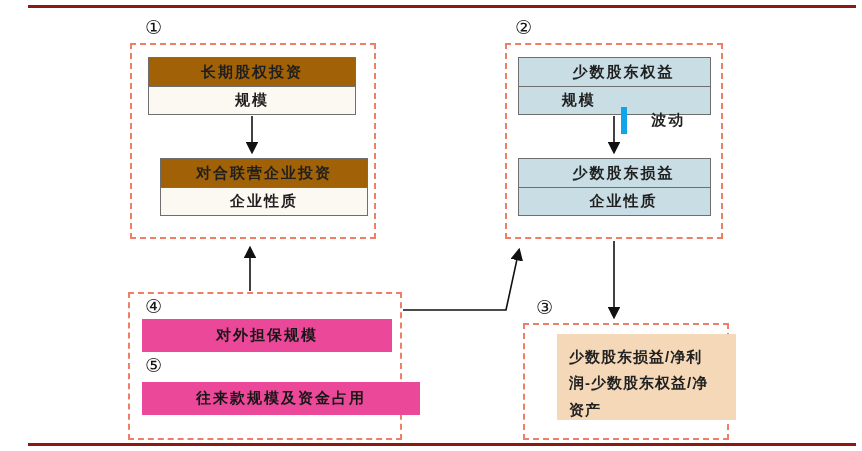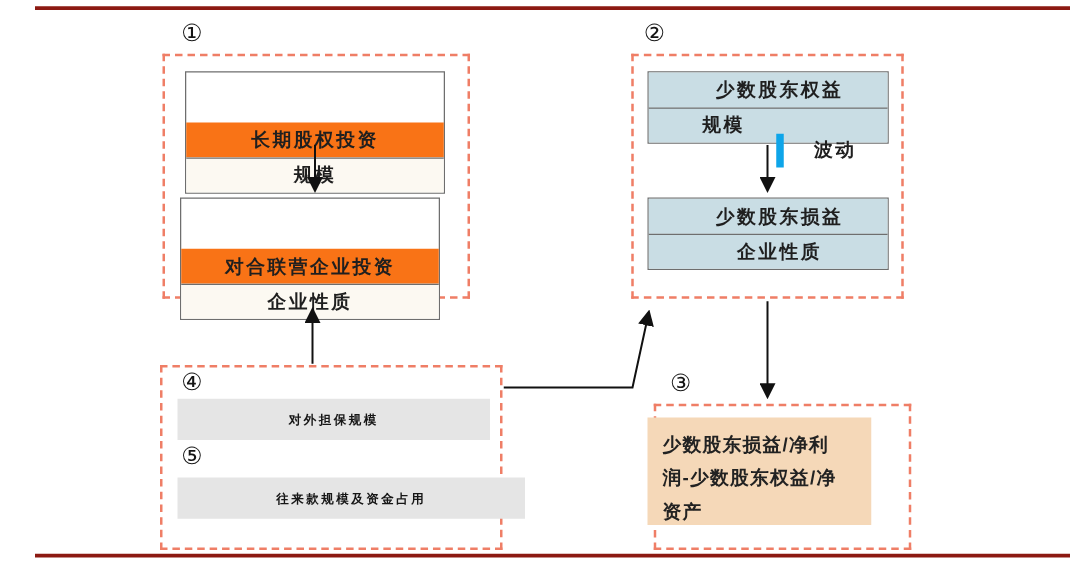--- a/index.html
+++ b/index.html
@@ -15,27 +15,27 @@
   .badge { position: absolute; font-size: 19px; line-height: 1; color: #141414; }
 
   .stack { position: absolute; border: 1px solid #6e6e6e; background: #ffffff; }
   .row { height: 28px; display: flex; align-items: center; justify-content: center;
          font-size: 15px; font-weight: bold; letter-spacing: 2px; color: #1f1f1f; }
   .row + .row { border-top: 1px solid #6e6e6e; }
   .split { padding: 0; }
   .cell { flex: 1; height: 100%; display: flex; align-items: center; justify-content: center; letter-spacing: 2px; }
   .cell + .cell { border-left: 6px solid #0ea5e9; margin-top: 40px; }
 
-  .bg-beige { background: #f97316; margin-top: 40px; }
+  .bg-beige { background: #a16207; }
   .bg-cream { background: #fcf9f2; }
   .bg-blue  { background: #c9dde4; padding-left: 18px; }
 
-  .graybar { position: absolute; height: 33px; background: #e5e5e5;
+  .graybar { position: absolute; height: 33px; background: #ec4899;
              display: flex; align-items: center; justify-content: center;
-             font-size: 10px; font-weight: bold; letter-spacing: 2px; color: #161616; }
+             font-size: 15px; font-weight: bold; letter-spacing: 2px; color: #161616; }
 
   .peachbox { position: absolute; background: #f5d8b8; padding: 10px 12px;
               font-size: 15px; font-weight: bold; line-height: 1.75; letter-spacing: 1px; color: #222; }
 
   .arrows { position: absolute; left: 0; top: 0; width: 862px; height: 451px; pointer-events: none; }
 </style>
 </head>
 <body>
 
 <div class="canvas">
@@ -44,21 +44,21 @@
   <div class="rule" style="top:443px"></div>
 
   <span class="badge" style="left:145px;top:18px">①</span>
   <div class="frame" style="left:130px;top:43px;width:246px;height:196px"></div>
 
   <div class="stack" style="left:148px;top:57px;width:208px">
     <div class="row bg-beige">长期股权投资</div>
     <div class="row bg-cream">规模</div>
   </div>
 
-  <div class="stack" style="left:144px;top:158px;width:208px">
+  <div class="stack" style="left:160px;top:158px;width:208px">
     <div class="row bg-beige">对合联营企业投资</div>
     <div class="row split bg-cream">
       <div class="cell">企业性质</div>
     </div>
   </div>
 
   <span class="badge" style="left:515px;top:18px">②</span>
   <div class="frame" style="left:505px;top:43px;width:218px;height:196px"></div>
 
   <div class="stack" style="left:518px;top:57px;width:193px">
@@ -69,21 +69,21 @@
     </div>
   </div>
 
   <div class="stack" style="left:518px;top:158px;width:193px">
     <div class="row bg-blue">少数股东损益</div>
     <div class="row bg-blue">企业性质</div>
   </div>
 
   <span class="badge" style="left:536px;top:298px">③</span>
   <div class="frame" style="left:523px;top:323px;width:206px;height:117px"></div>
-  <div class="peachbox" style="left:518px;top:334px;width:179px;height:86px">少数股东损益/净利润-少数股东权益/净资产</div>
+  <div class="peachbox" style="left:557px;top:334px;width:179px;height:86px">少数股东损益/净利润-少数股东权益/净资产</div>
 
   <div class="frame" style="left:128px;top:292px;width:274px;height:148px"></div>
   <span class="badge" style="left:145px;top:297px">④</span>
   <div class="graybar" style="left:142px;top:319px;width:250px">对外担保规模</div>
   <span class="badge" style="left:145px;top:356px">⑤</span>
   <div class="graybar" style="left:142px;top:382px;width:278px">往来款规模及资金占用</div>
 
   <svg class="arrows" xmlns="http://www.w3.org/2000/svg">
     <defs>
       <marker id="ah" markerWidth="8" markerHeight="8" refX="6.5" refY="4" orient="auto">

